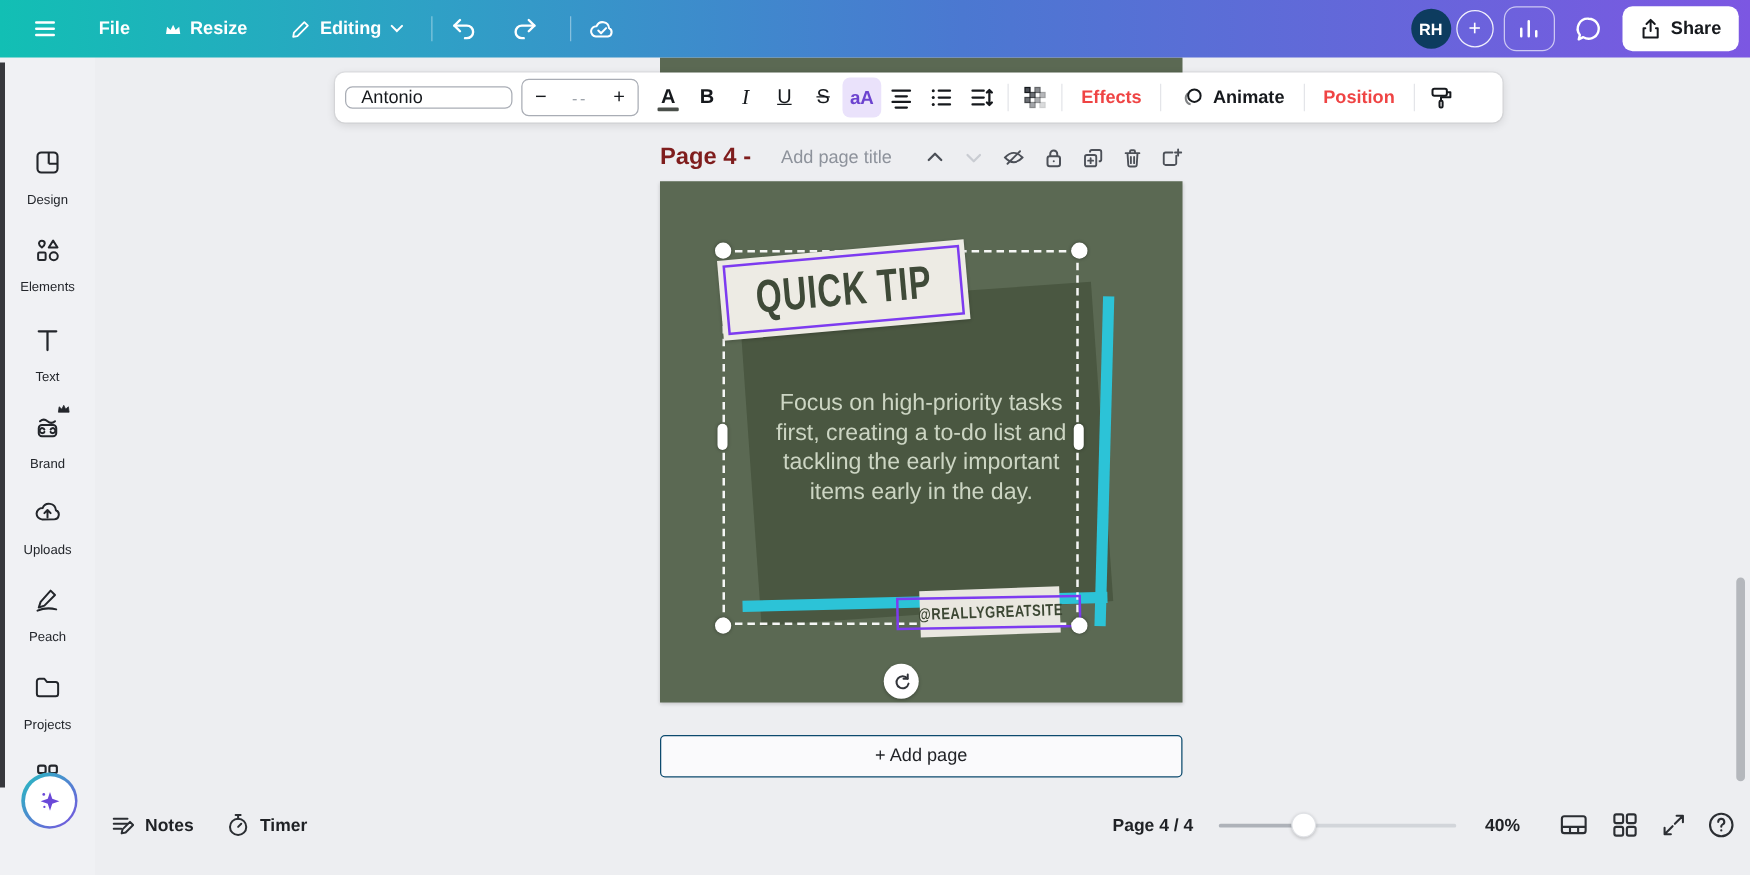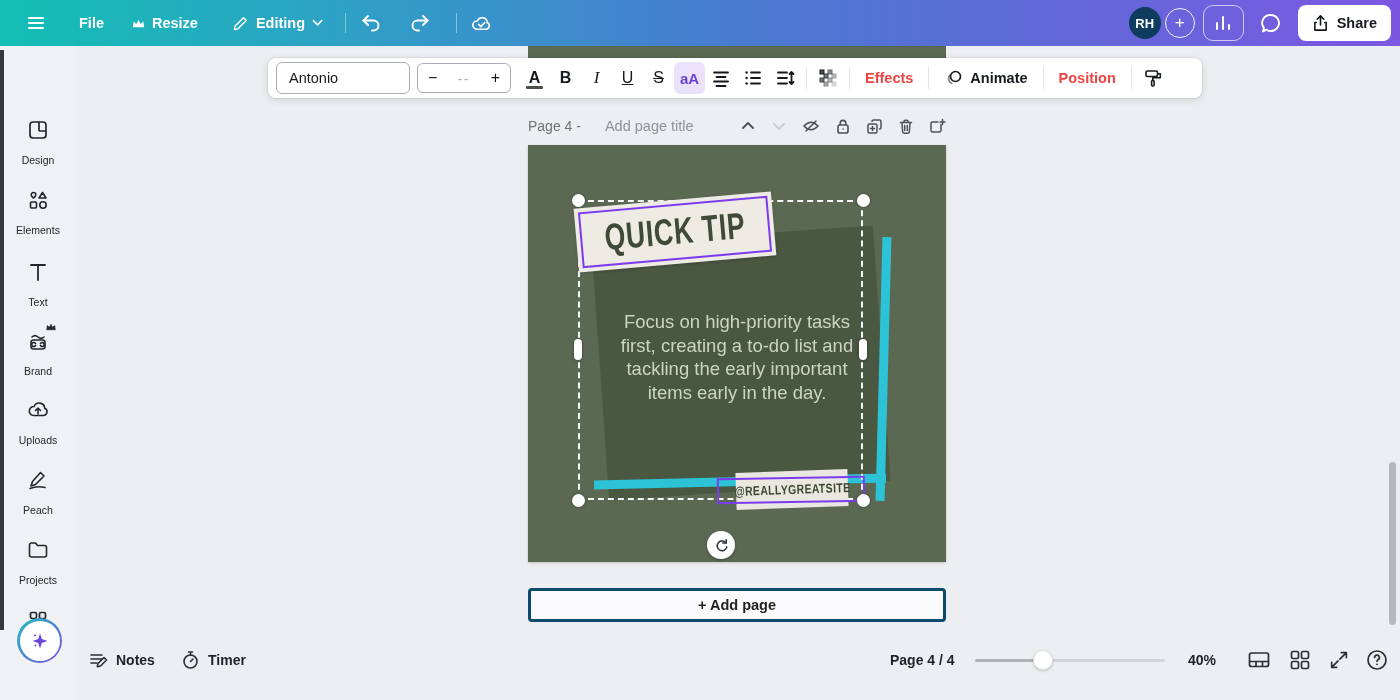--- a/index.html
+++ b/index.html
@@ -47,21 +47,21 @@
   .ai-btn { position:absolute; left:17px; top:618px; width:45px; height:45px; border-radius:50%;
     background:linear-gradient(135deg,#24bfc0,#7a4fe0); padding:2.5px; z-index:15; cursor:pointer; }
   .ai-btn .inner { width:100%; height:100%; border-radius:50%; background:#fff; display:flex; align-items:center; justify-content:center; }
 
   
   .toolbar {
     position:absolute; left:268px; top:58px; width:934px; height:40px; background:#fff;
     border-radius:8px; box-shadow:0 0 0 1px rgba(0,0,0,.05), 0 2px 8px rgba(0,0,0,.12);
     display:flex; align-items:center; padding:0 8px; z-index:50;
   }
-  .font-box { width:134px; height:32px; border:1px solid #a9adb5; border-radius:6px;
+  .font-box { width:134px; height:18px; border:1px solid #a9adb5; border-radius:6px;
     display:flex; align-items:center; padding:0 12px; font-size:14.5px; font-weight:500; color:#16191d; margin-right:7px; cursor:pointer; }
   .size-box { width:94px; height:30px; border:1px solid #a9adb5; border-radius:6px;
     display:flex; align-items:center; justify-content:space-between; padding:0 10px; margin-right:8px; }
   .size-box .sign { font-size:16px; color:#16191d; cursor:pointer; }
   .size-box .val { font-size:13px; color:#9aa0a8; letter-spacing:2px; }
   .glyph-btn { width:31px; height:32px; border-radius:6px; display:flex; align-items:center; justify-content:center;
     font-size:16px; color:#16191d; cursor:pointer; position:relative; flex:none; }
   .g-color { font-weight:700; }
   .g-color::after { content:""; position:absolute; bottom:5px; left:7px; width:17px; height:3.5px; background:#4a4f4a; border-radius:1px; }
   .g-bold { font-weight:800; }
@@ -71,21 +71,21 @@
   .g-case { background:#eae2fb; color:#6c43cf; font-weight:600; font-size:15px; }
   .icon-btn { width:32px; height:32px; border-radius:6px; display:flex; align-items:center; justify-content:center; cursor:pointer; flex:none; }
   .icon-btn svg { stroke:#16191d; }
   .t-div { width:1px; height:22px; background:#e4e5e9; margin:0 5px; flex:none; }
   .t-label { font-size:14.5px; font-weight:600; color:#ef4444; padding:0 10px; cursor:pointer; white-space:nowrap; }
   .animate-btn { display:flex; align-items:center; gap:6px; padding:0 10px; font-size:14.5px; font-weight:600; color:#16191d; cursor:pointer; }
 
   
   .page3-strip { position:absolute; left:528px; top:46px; width:418px; height:13px; background:#5b6953; z-index:5; }
   .page-row { position:absolute; left:528px; top:113px; width:418px; height:26px; display:flex; align-items:center; z-index:20; }
-  .page-label { font-size:14px; font-weight:400; color:#737373; }
+  .page-label { font-size:19px; font-weight:700; color:#7f1d1d; }
   .page-title-ph { font-size:14.5px; color:#8d929b; margin-left:24px; cursor:text; }
   .page-actions { margin-left:auto; display:flex; align-items:center; gap:15px; }
   .pa-btn { cursor:pointer; }
   .pa-btn svg { stroke:#4c5058; }
   .pa-disabled svg { stroke:#c9ccd2; }
 
   
   .canvas { position:absolute; left:528px; top:145px; width:418px; height:417px; background:#5b6953;
     box-shadow:0 1px 3px rgba(0,0,0,.18); overflow:hidden; z-index:15; }
   .panel { position:absolute; left:72px; top:90px; width:282px; height:256px; background:#4a5741; transform:rotate(-4deg); }
@@ -107,22 +107,22 @@
     border:2px dashed rgba(255,255,255,.95); z-index:3; }
   .h-dot { position:absolute; width:13px; height:13px; border-radius:50%; background:#fff;
     box-shadow:0 0 3px rgba(0,0,0,.4); z-index:9; cursor:pointer; }
   .h-pill { position:absolute; width:8px; height:21px; border-radius:4px; background:#fff;
     box-shadow:0 0 3px rgba(0,0,0,.4); z-index:9; cursor:pointer; }
   .rotate-handle { position:absolute; left:179px; top:386px; width:28px; height:28px; border-radius:50%;
     background:#fff; box-shadow:0 1px 3px rgba(0,0,0,.3); display:flex; align-items:center; justify-content:center; z-index:10; cursor:pointer; }
 
   
   .add-page { position:absolute; left:528px; top:588px; width:418px; height:34px; background:#fafafc;
-    border:3px solid #0c4a6e; border-radius:4px; display:flex; align-items:center; justify-content:center;
-    font-size:14.5px; font-weight:700; color:#1f2125; z-index:15; cursor:pointer; }
+    border:1px solid #0c4a6e; border-radius:4px; display:flex; align-items:center; justify-content:center;
+    font-size:14.5px; font-weight:400; color:#1f2125; z-index:15; cursor:pointer; }
 
   
   .bbar-item { position:absolute; display:flex; align-items:center; gap:8px; font-size:14px; font-weight:700; color:#1f2125; cursor:pointer; z-index:20; }
   .bbar-item svg { stroke:#2b2e33; }
   .slider { position:absolute; left:975px; top:650px; width:190px; height:20px; z-index:20; cursor:pointer; }
   .slider .track-l { position:absolute; left:0; top:9px; width:68px; height:2.5px; background:#aeb2b9; border-radius:2px; }
   .slider .track-r { position:absolute; left:68px; top:9px; width:122px; height:2.5px; background:#d2d5da; border-radius:2px; }
   .slider .thumb { position:absolute; left:58px; top:0; width:20px; height:20px; border-radius:50%; background:#fff;
     border:1px solid #dfe1e5; box-shadow:0 1px 3px rgba(0,0,0,.2); }
   .b-icon { position:absolute; width:26px; height:26px; display:flex; align-items:center; justify-content:center; cursor:pointer; z-index:20; }

